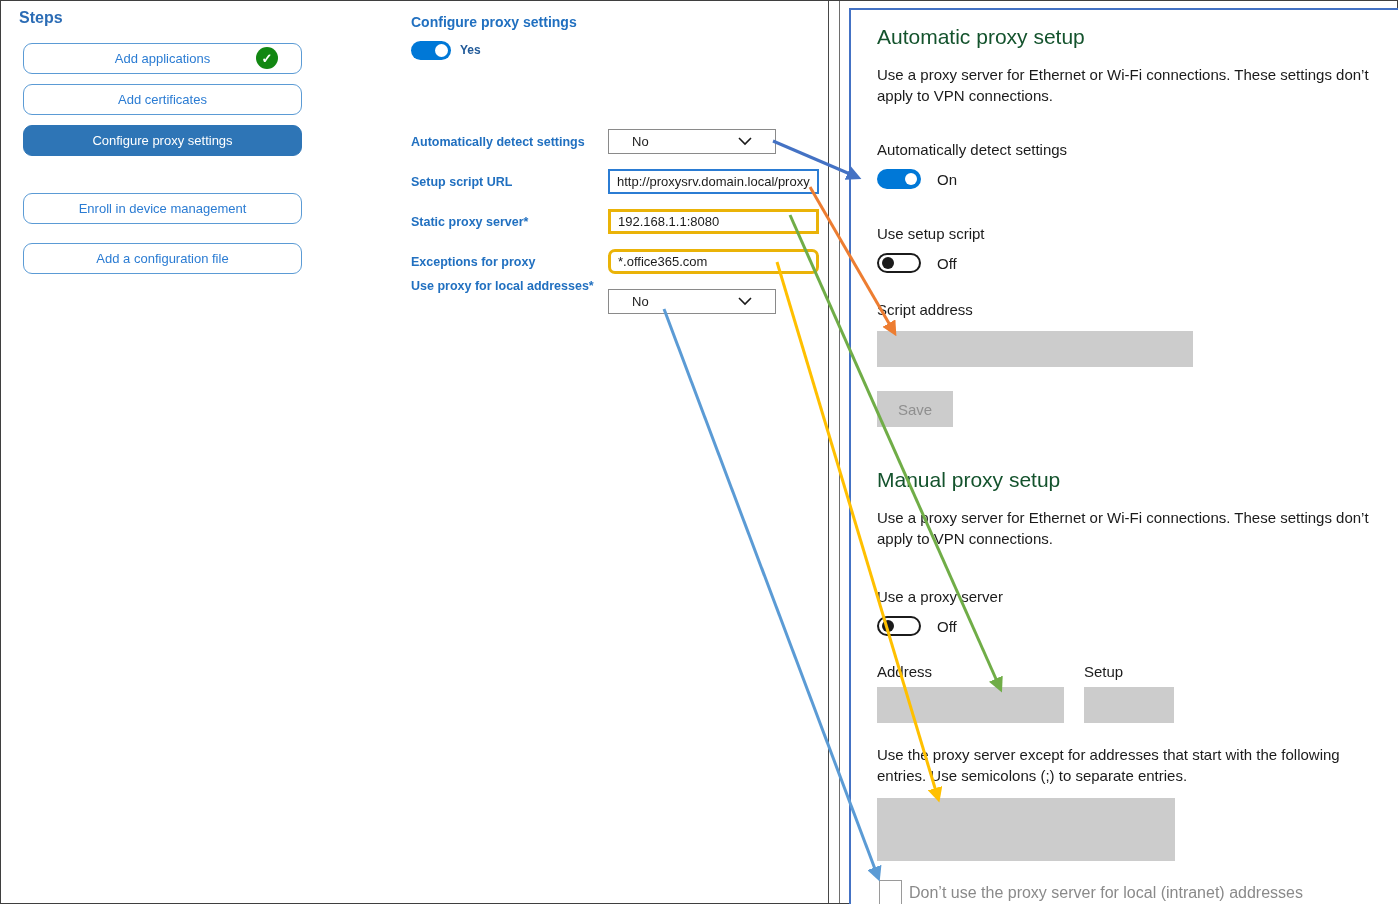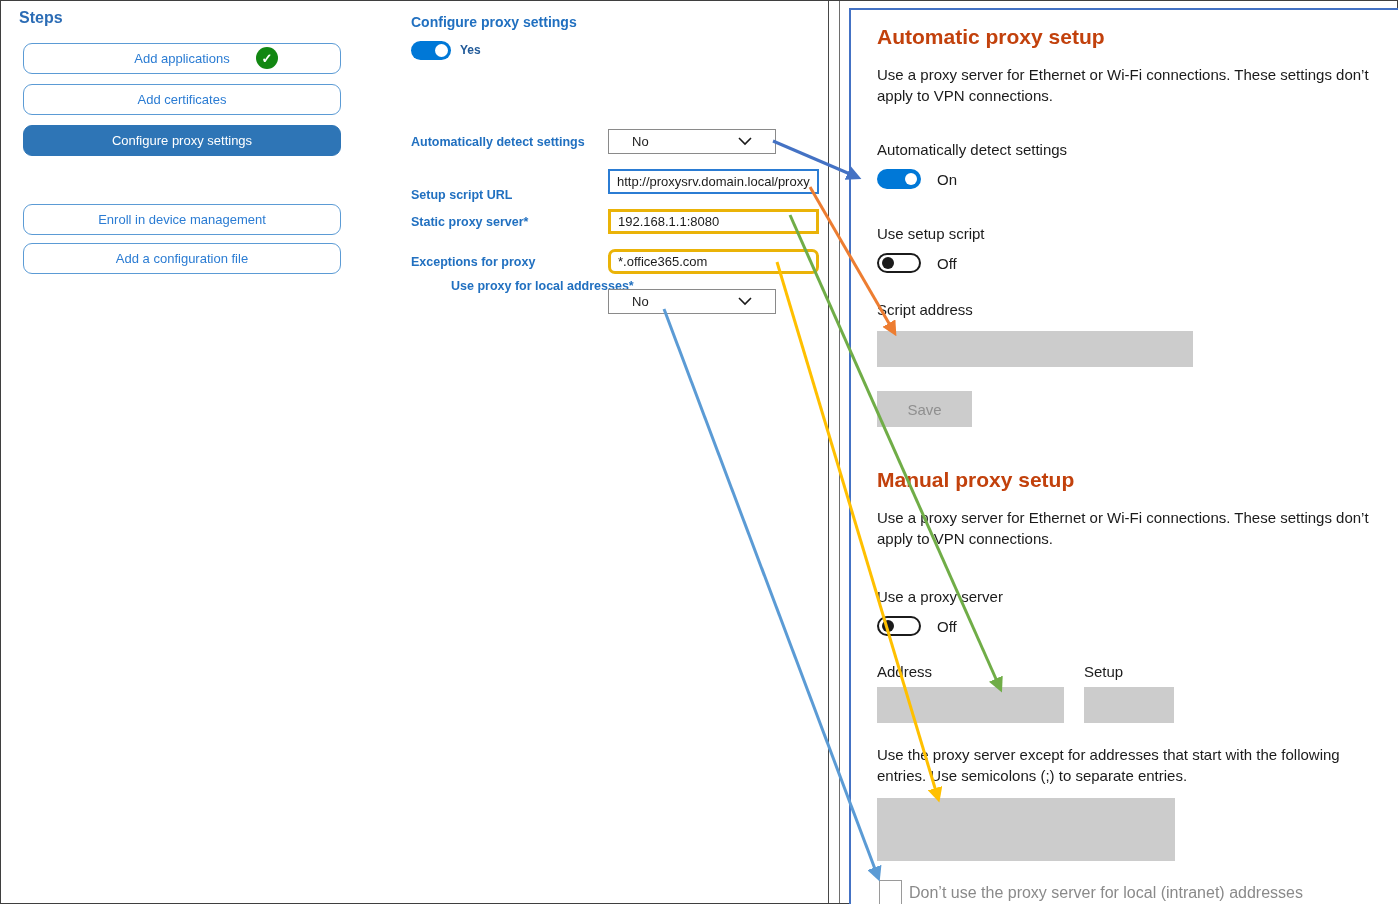--- a/index.html
+++ b/index.html
@@ -2,21 +2,21 @@
 <html><head>
 <meta charset="utf-8">
 <style>
   * { margin:0; padding:0; box-sizing:border-box; }
   html,body { width:1398px; height:904px; }
   body { font-family:"Liberation Sans", sans-serif; background:#fff; position:relative; overflow:hidden; }
   #frame { position:absolute; inset:0; border:1px solid #3f3f3f; }
 
   
   .steps-title { position:absolute; left:18px; top:8px; font-size:16px; font-weight:bold; color:#2b6cb5; }
-  .step-btn { position:absolute; left:22px; width:318px; height:31px; border:1px solid #5b9bd5;
+  .step-btn { position:absolute; left:22px; width:279px; height:31px; border:1px solid #5b9bd5;
               border-radius:9px; background:#fff; color:#2b7cd3; font-size:13px;
               display:flex; align-items:center; justify-content:center; cursor:pointer;
               font-family:"Liberation Sans", sans-serif; }
   .step-btn.active { background:#2e75b6; color:#fff; border-color:#2e75b6; }
   .check-badge { position:absolute; left:255px; top:46px; width:22px; height:22px; border-radius:50%;
                  background:#128712; color:#fff; font-size:13px; font-weight:bold;
                  display:flex; align-items:center; justify-content:center; }
 
   
   .form-title { position:absolute; left:410px; top:13px; font-size:14px; font-weight:bold; color:#2170c0; }
@@ -34,21 +34,21 @@
   .f-select .chev { margin-left:auto; }
 
   
   .vline1 { position:absolute; left:827px; top:0; bottom:0; width:1px; background:#474747; }
   .vline2 { position:absolute; left:838px; top:0; bottom:0; width:1px; background:#6e6e6e; }
 
   
   .settings-panel { position:absolute; left:848px; top:7px; width:550px; height:897px;
                     border-left:2px solid #4472c4; border-top:2px solid #4472c4; background:#fff; }
   .s-abs { position:absolute; }
-  .s-h1 { font-size:21px; font-weight:700; color:#c2410c; }
+  .s-h1 { font-size:21px; font-weight:400; color:#14532d; }
   .s-p  { font-size:15px; color:#1b1b1b; line-height:1.38; }
   .s-label { font-size:15px; color:#1b1b1b; }
   .toggle-on { width:44px; height:20px; border-radius:10px; background:#0078d7; position:relative; cursor:pointer; }
   .toggle-on .knob { position:absolute; right:4px; top:4px; width:12px; height:12px; border-radius:50%; background:#fff; }
   .toggle-off { width:44px; height:20px; border-radius:10px; background:#fff; border:2px solid #1b1b1b; position:relative; cursor:pointer; }
   .toggle-off .knob { position:absolute; left:3px; top:2px; width:12px; height:12px; border-radius:50%; background:#1b1b1b; }
   .t-state { font-size:15px; color:#1b1b1b; margin-left:16px; }
   .t-row { display:flex; align-items:center; }
   .gray-box { background:#cccccc; }
   .save-btn { background:#cccccc; border:none; color:#8f8f8f; font-size:15px;
@@ -63,47 +63,47 @@
 <body>
 
 <div id="frame">
 
   <div class="steps-title">Steps</div>
 
   <button class="step-btn" style="top:42px;">Add applications</button>
   <div class="check-badge">✓</div>
   <button class="step-btn" style="top:83px;">Add certificates</button>
   <button class="step-btn active" style="top:124px;">Configure proxy settings</button>
-  <button class="step-btn" style="top:203px;">Enroll in device management</button>
+  <button class="step-btn" style="top:192px;">Enroll in device management</button>
   <button class="step-btn" style="top:242px;">Add a configuration file</button>
 
   <div class="form-title">Configure proxy settings</div>
   <div class="toggle-sm">
       <span class="knob"></span>
     </div>
   <div class="toggle-sm-label">Yes</div>
 
   <div class="f-label" style="top:134px;">Automatically detect settings</div>
   <div class="f-select" style="top:128px;">
     <span>No</span>
     <svg class="chev" width="14" height="9" viewBox="0 0 14 9">
         <polyline points="1,1 7,7 13,1" fill="none" stroke="#1b1b1b" stroke-width="1.6"></polyline>
       </svg>
   </div>
 
-  <div class="f-label" style="top:187px;">Setup script URL</div>
+  <div class="f-label" style="top:174px;">Setup script URL</div>
   <input class="f-input focus" style="top: 168px;" value="http://proxysrv.domain.local/proxy.pa">
 
   <div class="f-label" style="top:214px;">Static proxy server*</div>
   <input class="f-input" style="top: 208px;" value="192.168.1.1:8080">
 
   <div class="f-label" style="top:254px;">Exceptions for proxy</div>
   <input class="f-input" style="top: 248px; border-radius: 7px;" value="*.office365.com">
 
-  <div class="f-label" style="top:278px;margin-left:40px;">Use proxy for local addresses*</div>
+  <div class="f-label" style="top:278px;">Use proxy for local addresses*</div>
   <div class="f-select" style="top:288px;">
     <span>No</span>
     <svg class="chev" width="14" height="9" viewBox="0 0 14 9">
         <polyline points="1,1 7,7 13,1" fill="none" stroke="#1b1b1b" stroke-width="1.6"></polyline>
       </svg>
   </div>
 
   <div class="vline1"></div>
   <div class="vline2"></div>
 
@@ -124,21 +124,21 @@
     <div class="s-abs t-row" style="left:26px; top:243px;">
       <div class="toggle-off">
           <span class="knob"></span>
         </div>
       <span class="t-state">Off</span>
     </div>
 
     <div class="s-abs s-label" style="left:26px; top:291px;">Script address</div>
     <div class="s-abs gray-box" style="left:26px; top:321px; width:316px; height:36px;"></div>
 
-    <button class="s-abs save-btn" style="left:26px; top:381px; width:95px; height:36px;">Save</button>
+    <button class="s-abs save-btn" style="left:26px; top:381px; width:76px; height:36px;">Save</button>
 
     <div class="s-abs s-h1" style="left:26px; top:458px;">Manual proxy setup</div>
     <div class="s-abs s-p" style="left:26px; top:498px; width:514px;">Use a proxy server for Ethernet or Wi-Fi connections. These settings don’t apply to VPN connections.</div>
 
     <div class="s-abs s-label" style="left:26px; top:578px;">Use a proxy server</div>
     <div class="s-abs t-row" style="left:26px; top:606px;">
       <div class="toggle-off">
           <span class="knob"></span>
         </div>
       <span class="t-state">Off</span>

